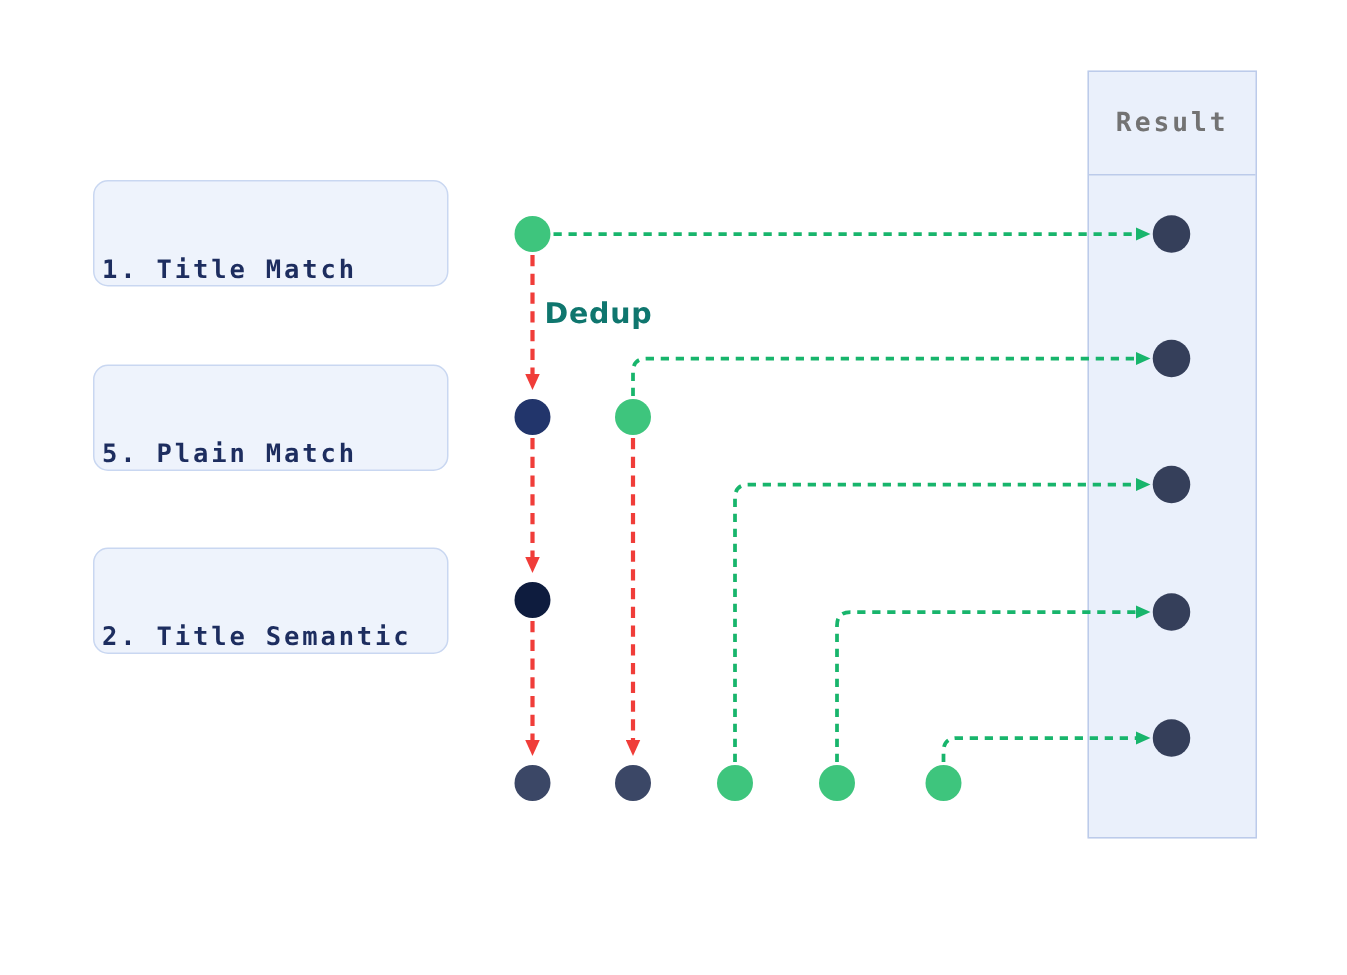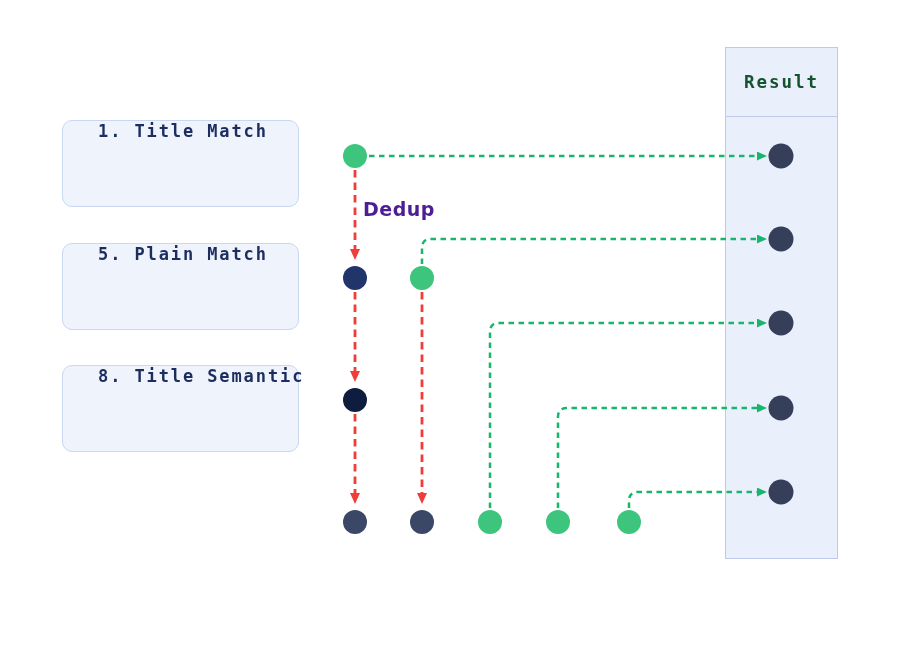--- a/index.html
+++ b/index.html
@@ -12,28 +12,28 @@
     width: 898px;
     height: 650px;
     background: #ffffff;
     overflow: hidden;
     font-family: "DejaVu Sans Mono", monospace;
   }
   .stage-box {
     position: absolute;
     left: 62px;
     width: 237px;
-    height: 87px;
+    height: 71px;
     background: #eef3fc;
     border: 1.5px solid #c9d7f1;
     border-radius: 10px;
     box-sizing: border-box;
     display: flex;
-    align-items: flex-start;
-    padding-left: 35px;
+    align-items: flex-end;
+    padding-left: 5px;
   }
   .stage-label {
     font-family: "DejaVu Sans Mono", monospace;
     font-weight: 700;
     font-size: 17px;
     letter-spacing: 1.9px;
     color: #1d2d5f;
     white-space: pre;
   }
   .result-column {
@@ -49,31 +49,31 @@
   .result-header {
     height: 68px;
     display: flex;
     align-items: center;
     justify-content: center;
     border-bottom: 1.5px solid #bccbea;
     font-family: "DejaVu Sans Mono", monospace;
     font-weight: 700;
     font-size: 17.5px;
     letter-spacing: 2px;
-    color: #14532d;
+    color: #737373;
   }
   .dedup-label {
     position: absolute;
     left: 363px;
     top: 198px;
     font-family: "DejaVu Sans", "Liberation Sans", sans-serif;
     font-weight: 700;
     font-size: 19px;
     letter-spacing: 0.5px;
-    color: #4c1d95;
+    color: #0f766e;
   }
   svg.diagram {
     position: absolute;
     left: 0;
     top: 0;
     width: 898px;
     height: 650px;
   }
 </style>
 </head>
@@ -81,21 +81,21 @@
 
 <div class="canvas">
 
   <div class="stage-box" style="top:120px">
     <span class="stage-label">1. Title Match</span>
   </div>
   <div class="stage-box" style="top:243px">
     <span class="stage-label">5. Plain Match</span>
   </div>
   <div class="stage-box" style="top:365px">
-    <span class="stage-label">8. Title Semantic</span>
+    <span class="stage-label">2. Title Semantic</span>
   </div>
 
   <div class="result-column">
     <div class="result-header">Result</div>
   </div>
 
   <div class="dedup-label">Dedup</div>
 
   <svg class="diagram" viewBox="0 0 898 650" xmlns="http://www.w3.org/2000/svg">
     <defs>

